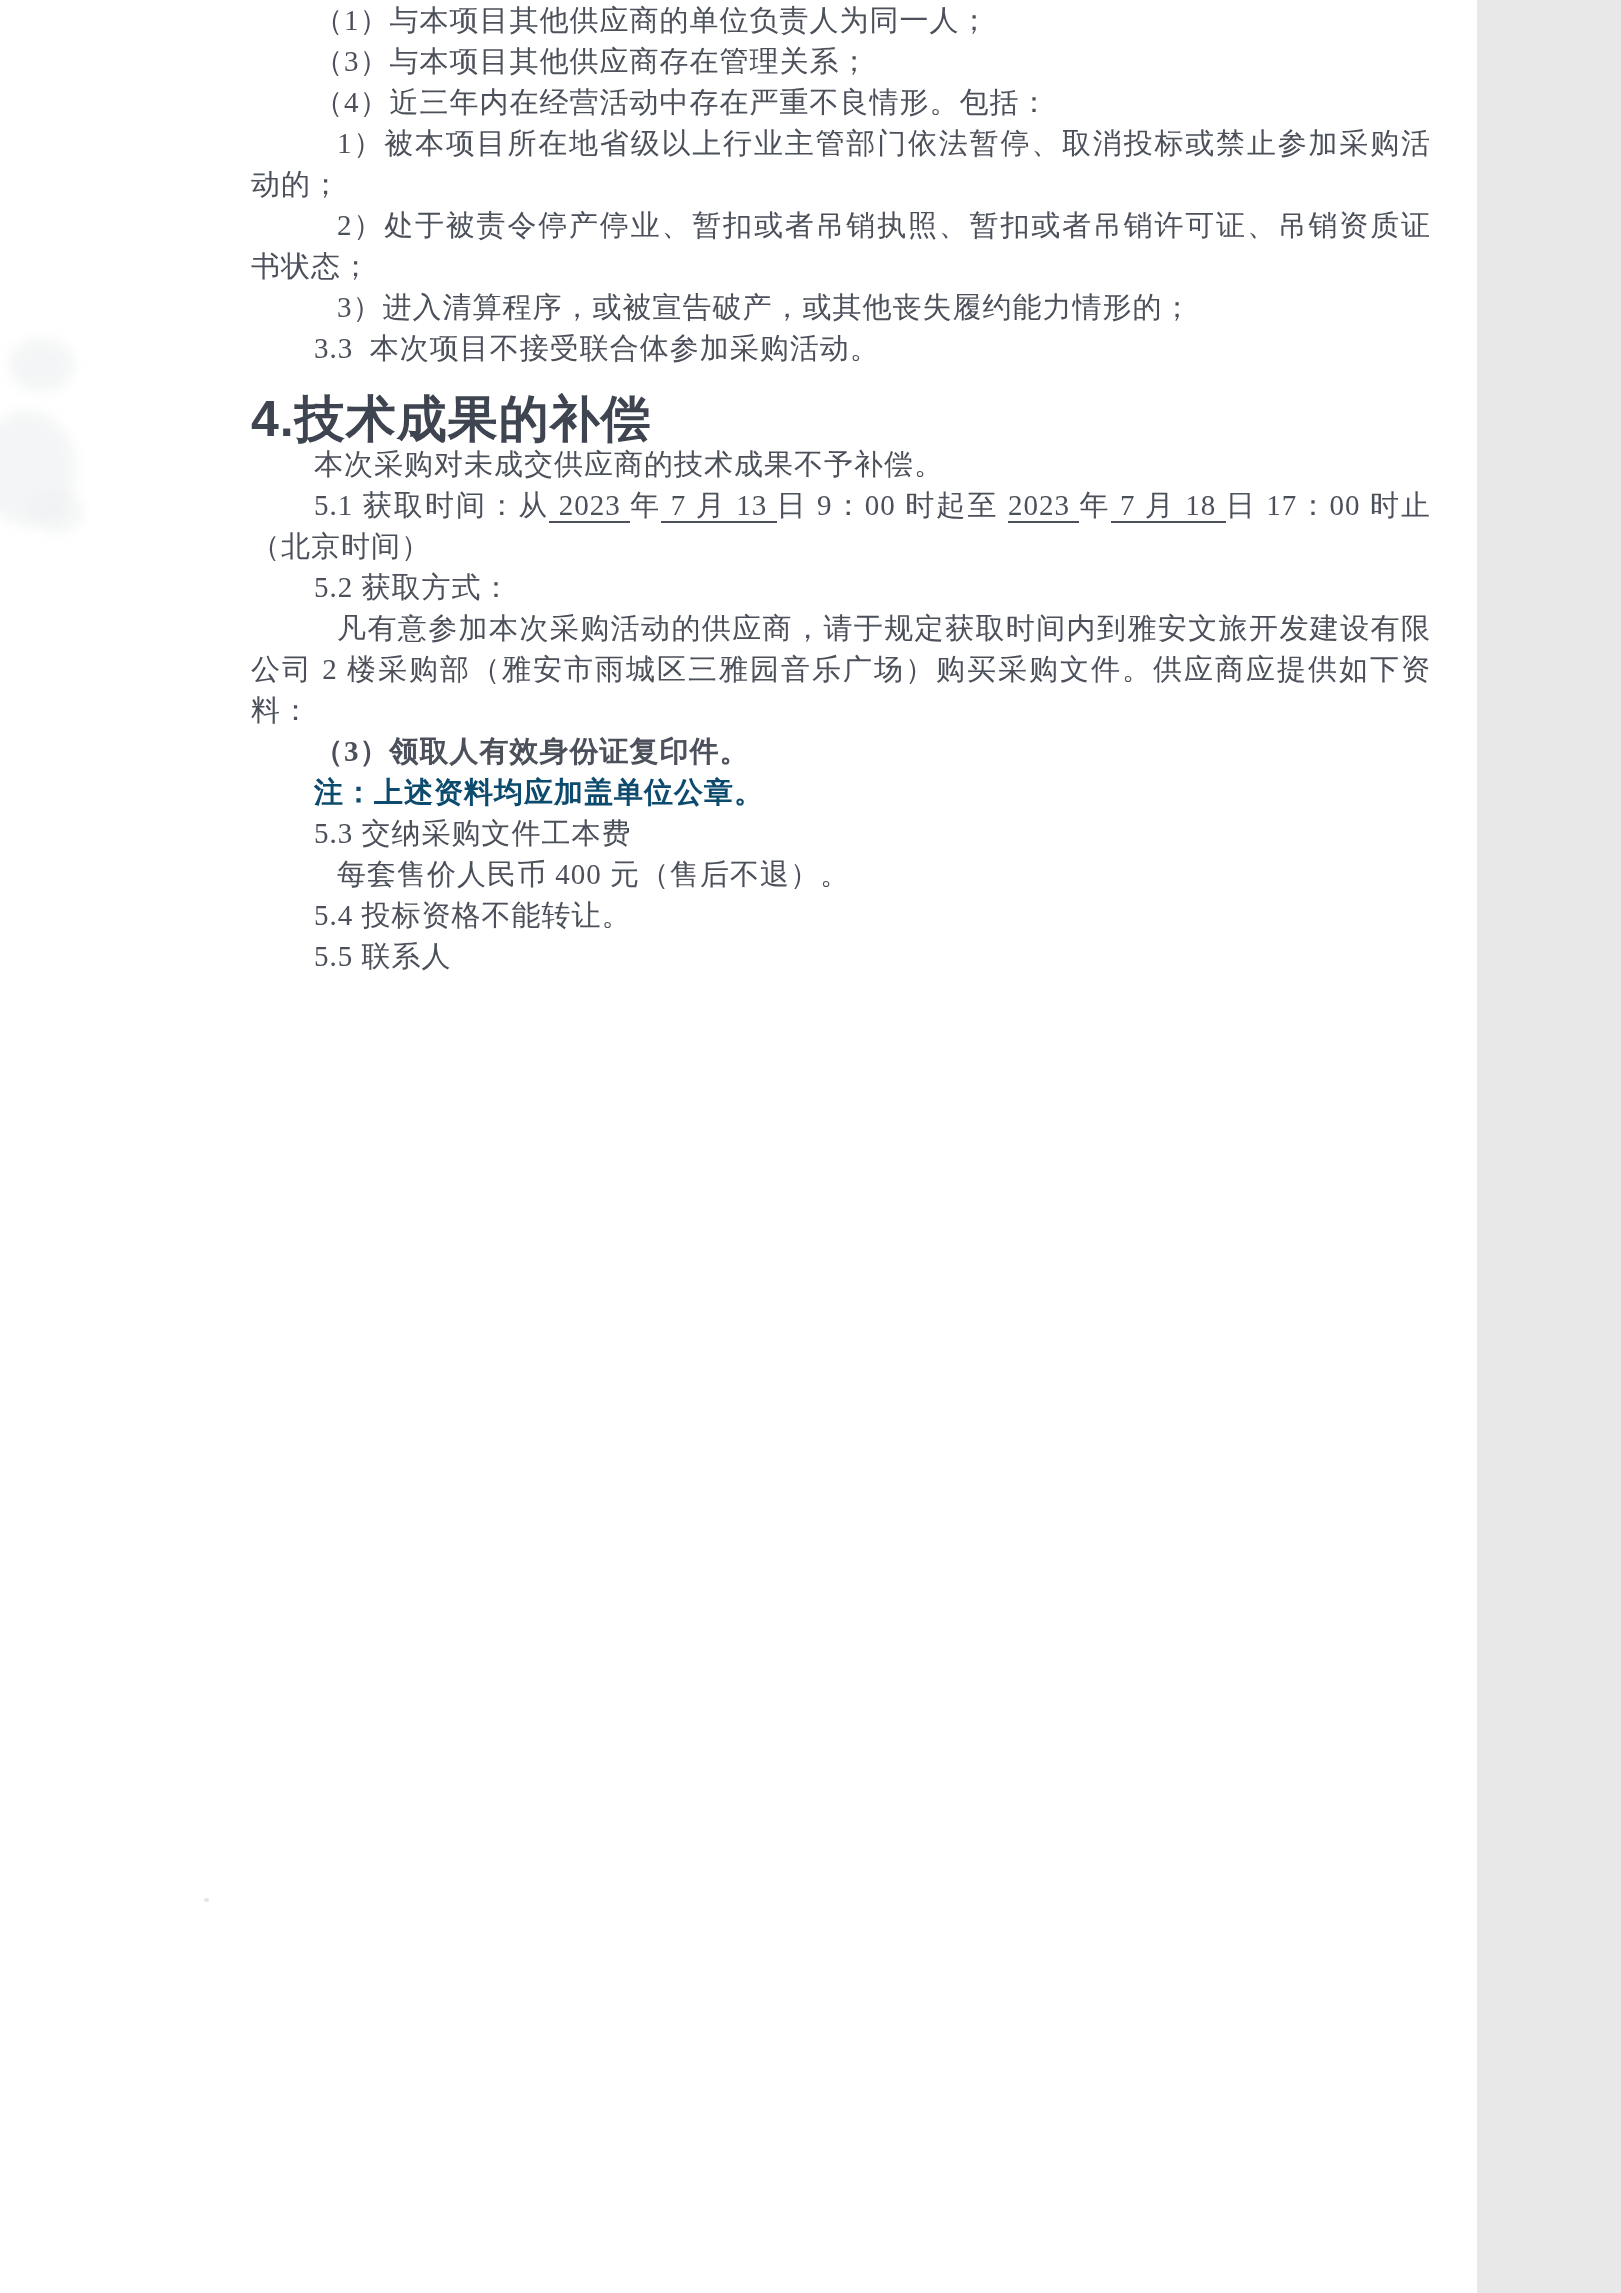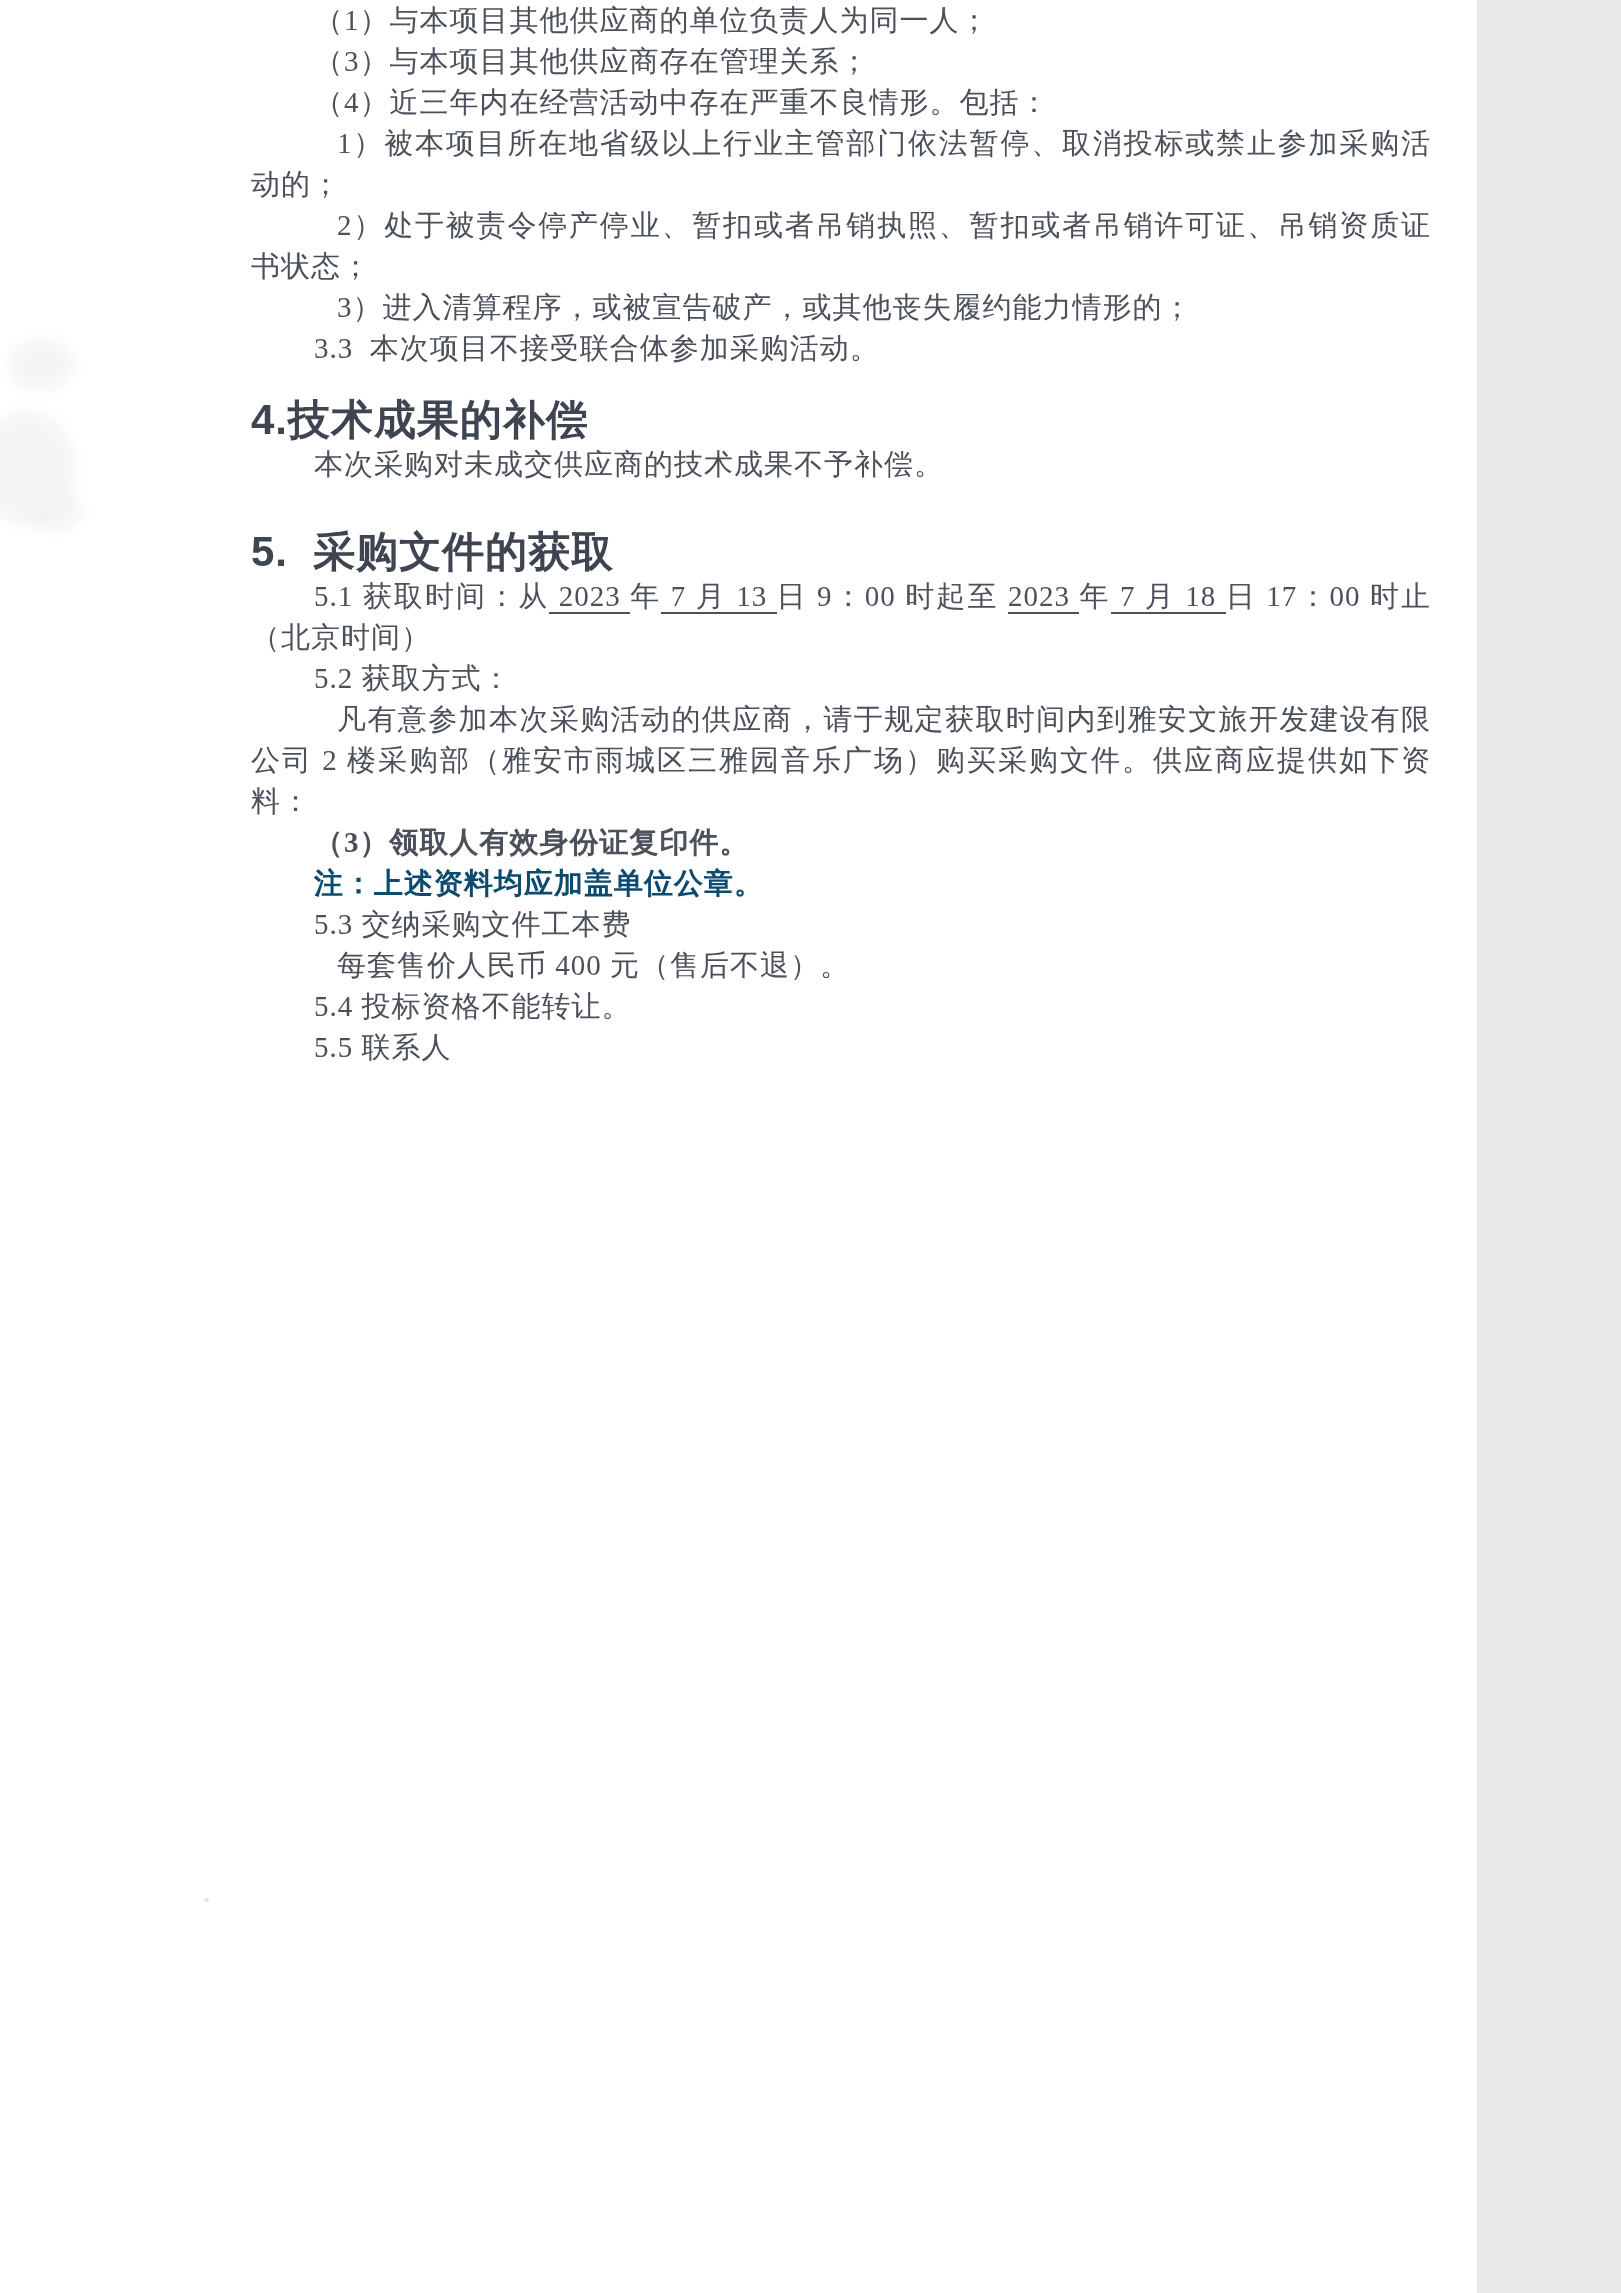--- a/index.html
+++ b/index.html
@@ -48,21 +48,21 @@
              color:#0c4a6e; }
   .p-53    { margin-top:30px; }
   .p-price { margin-top:29px; }
   .p-54    { margin-top:30px; }
   .p-55    { margin-top:30px; }
 
   h2 {
     margin:0;
     font-family:"Liberation Sans","DejaVu Sans",sans-serif;
     font-weight:bold;
-    font-size:42px;
+    font-size:50px;
     line-height:49px;
     letter-spacing:1px;
     color:#3e4450;
     white-space:pre-wrap;
   }
   .h-4 { margin-top:25.5px; }
   .h-5 { margin-top:42px; }
 
   .ul { border-bottom:2.9px solid #4b505a; }
 
@@ -104,21 +104,20 @@
     <p class="ind3 p-sub1">1）被本项目所在地省级以上行业主管部门依法暂停、取消投标或禁止参加采购活动的；</p>
     <p class="ind3 p-sub2">2）处于被责令停产停业、暂扣或者吊销执照、暂扣或者吊销许可证、吊销资质证书状态；</p>
     <p class="ind3 p-sub3">3）进入清算程序，或被宣告破产，或其他丧失履约能力情形的；</p>
 
     <p class="ind2 p-33">3.3  本次项目不接受联合体参加采购活动。</p>
 
     <h2 class="h-4">4.技术成果的补偿</h2>
 
     <p class="ind2 p-s4body">本次采购对未成交供应商的技术成果不予补偿。</p>
 
-    <h2 class="h-5">5.  采购文件的获取</h2>
 
     <p class="ind2 p-51"><span>5.1 获取时间：从</span><span class="ul"> 2023 </span><span>年</span><span class="ul"> 7 月</span><span class="ul"> 13 </span><span>日 9：00 时起至 </span><span class="ul">2023 </span><span>年</span><span class="ul"> 7 月</span><span class="ul"> 18 </span><span>日 17：00 时止（北京时间）</span></p>
 
     <p class="ind2 p-52">5.2 获取方式：</p>
 
     <p class="ind3 p-fany">凡有意参加本次采购活动的供应商，请于规定获取时间内到雅安文旅开发建设有限公司 2 楼采购部（雅安市雨城区三雅园音乐广场）购买采购文件。供应商应提供如下资料：</p>
 
     <p class="ind2 p-d3">（3）领取人有效身份证复印件。</p>
 
     <p class="ind2 p-note">注：上述资料均应加盖单位公章。</p>

